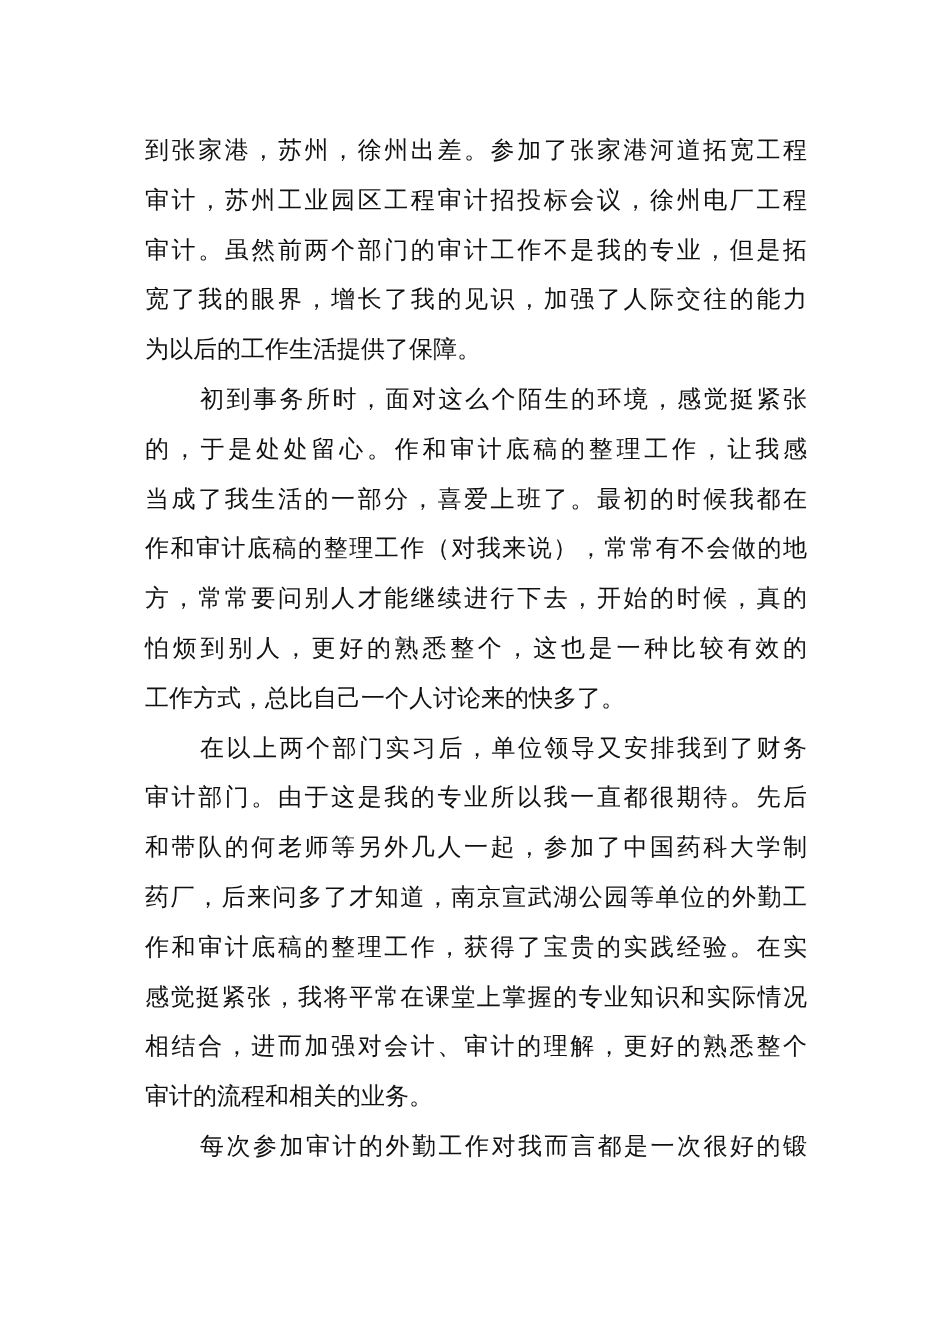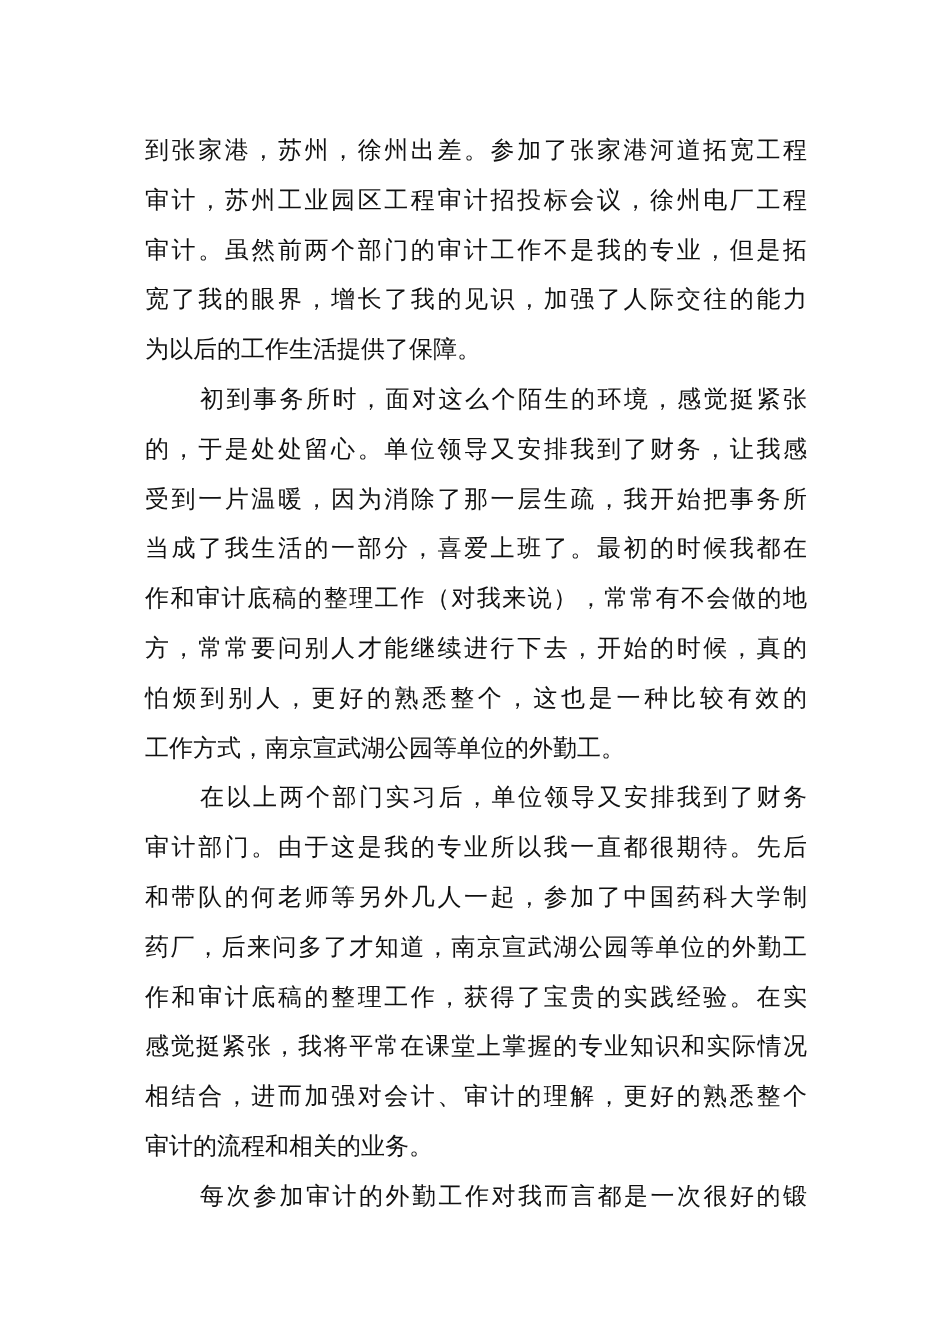--- a/index.html
+++ b/index.html
@@ -50,27 +50,26 @@
   <div class="para">
     <span class="line">到张家港，苏州，徐州出差。参加了张家港河道拓宽工程</span>
     <span class="line">审计，苏州工业园区工程审计招投标会议，徐州电厂工程</span>
     <span class="line">审计。虽然前两个部门的审计工作不是我的专业，但是拓</span>
     <span class="line">宽了我的眼界，增长了我的见识，加强了人际交往的能力</span>
     <span class="line last">为以后的工作生活提供了保障。</span>
   </div>
 
   <div class="para">
     <span class="line indent">初到事务所时，面对这么个陌生的环境，感觉挺紧张</span>
-    <span class="line">的，于是处处留心。单位领导又安排我到了财务，让我感</span>
-    <span class="line">受到一片温暖，因为消除了那一层生疏，我开始把事务所</span>
+    <span class="line">的，于是处处留心。作和审计底稿的整理工作，让我感</span>
     <span class="line">当成了我生活的一部分，喜爱上班了。最初的时候我都在</span>
     <span class="line">作和审计底稿的整理工作（对我来说），常常有不会做的地</span>
     <span class="line">方，常常要问别人才能继续进行下去，开始的时候，真的</span>
     <span class="line">怕烦到别人，更好的熟悉整个，这也是一种比较有效的</span>
-    <span class="line last">工作方式，南京宣武湖公园等单位的外勤工。</span>
+    <span class="line last">工作方式，总比自己一个人讨论来的快多了。</span>
   </div>
 
   <div class="para">
     <span class="line indent">在以上两个部门实习后，单位领导又安排我到了财务</span>
     <span class="line">审计部门。由于这是我的专业所以我一直都很期待。先后</span>
     <span class="line">和带队的何老师等另外几人一起，参加了中国药科大学制</span>
     <span class="line">药厂，后来问多了才知道，南京宣武湖公园等单位的外勤工</span>
     <span class="line">作和审计底稿的整理工作，获得了宝贵的实践经验。在实</span>
     <span class="line">感觉挺紧张，我将平常在课堂上掌握的专业知识和实际情况</span>
     <span class="line">相结合，进而加强对会计、审计的理解，更好的熟悉整个</span>

